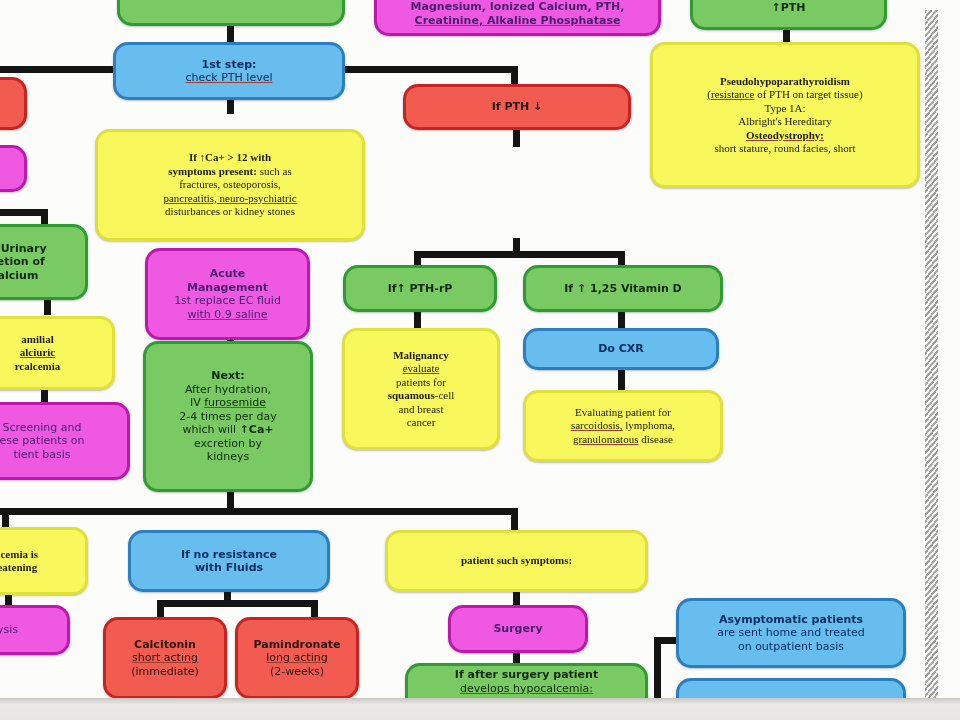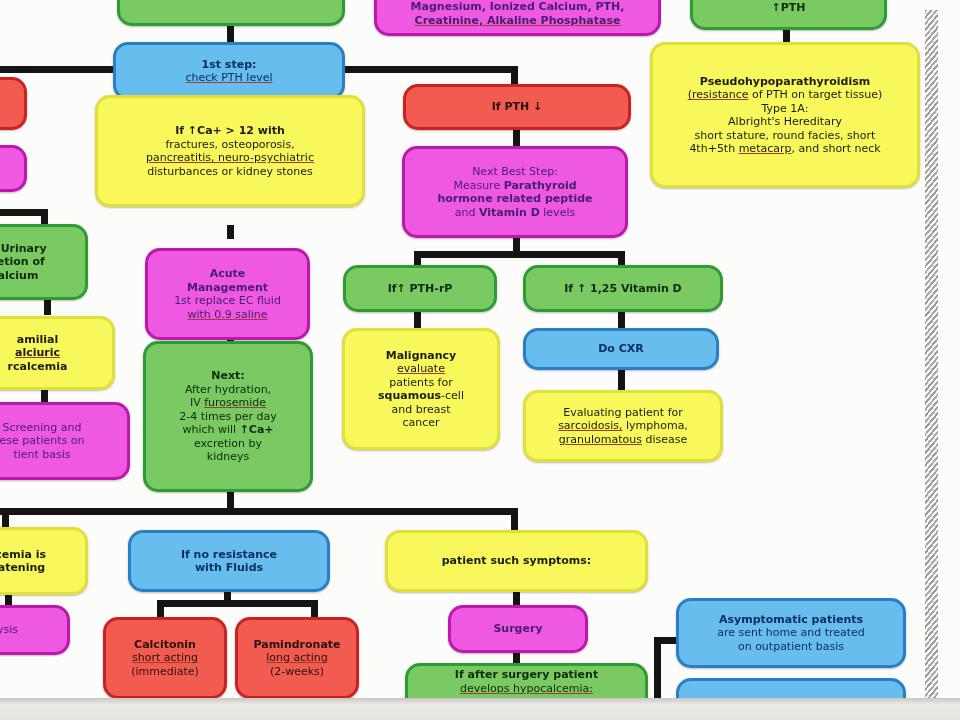--- a/index.html
+++ b/index.html
@@ -5,21 +5,21 @@
   html,body{margin:0;padding:0;background:#ffffff;}
   .stage{position:relative;width:960px;height:720px;overflow:hidden;
          background:#fcfcfa;font-family:"DejaVu Sans",sans-serif;padding-left:12px;}
   .box{position:absolute;box-sizing:border-box;border:3px solid #000;
        border-radius:15px;display:flex;flex-direction:column;justify-content:center;
        align-items:center;text-align:center;font-size:11px;line-height:13.5px;
        color:#15150f;padding:3px 6px;z-index:2;
        box-shadow:0 1px 2px rgba(0,0,0,0.25);}
   .green  {background:#79ca63;border-color:#2f9b35;color:#112a0a;}
   .blue   {background:#66bdee;border-color:#2a7fc2;color:#0c2f63;}
-  .yellow {background:#f8f85c;border-color:#e0e03a;color:#1d1c0e;}
+  .yellow {background:#f8f85c;border-color:#e0e03a;color:#1d1c0e;font-family:Liberation Serif, serif;}
   .magenta{background:#ef59e2;border-color:#bd17ae;color:#471d6e;}
   .red    {background:#f15b50;border-color:#c92222;color:#2a120c;}
   .ln{width:100%;}
   .b{font-weight:bold;}
   .u{text-decoration:underline;text-decoration-color:#a33a2a;}
   .conn{position:absolute;background:#141414;z-index:1;}
   .coil{position:absolute;left:925px;top:10px;width:13px;height:688px;z-index:5;
         background:repeating-linear-gradient(130deg,#9a9a98 0 2px,#f2f2f0 2px 4px,#8c8c8a 4px 6px,#fafaf8 6px 8px);
         opacity:.85;}
   .bottom-strip{position:absolute;left:0;top:698px;width:960px;height:22px;z-index:6;
@@ -80,44 +80,39 @@
   <div class="box blue" style="left:113px;top:42px;width:232px;height:58px">
     <div class="ln b">1st step:</div>
     <div class="ln u">check PTH level</div>
   </div>
 
   <div class="box yellow" style="left:650px;top:42px;width:270px;height:146px">
     <div class="ln b">Pseudohypoparathyroidism</div>
     <div class="ln"><span class="u">(resistance</span><span> of PTH on target tissue)</span></div>
     <div class="ln">Type 1A:</div>
     <div class="ln">Albright's Hereditary</div>
+    <div class="ln b u">Osteodystrophy:</div>
     <div class="ln">short stature, round facies, short</div>
-    <div class="ln"><span>4th+5th </span><span class="u">metacarp</span><span>, and short neck</span></div>
   </div>
 
   <div class="box red" style="left:403px;top:84px;width:228px;height:46px">
     <div class="ln b">If PTH ↓</div>
   </div>
 
   <div class="box red" style="left:-20px;top:77px;width:47px;height:53px"></div>
   <div class="box magenta" style="left:-16px;top:145px;width:43px;height:47px"></div>
 
-  <div class="box yellow" style="left:95px;top:95px;width:270px;height:112px">
+  <div class="box yellow" style="left:95px;top:129px;width:270px;height:112px">
     <div class="ln b">If ↑Ca+ &gt; 12 with</div>
+    <div class="ln"><span class="b">symptoms present:</span><span> such as</span></div>
     <div class="ln">fractures, osteoporosis,</div>
     <div class="ln u">pancreatitis, neuro-psychiatric</div>
     <div class="ln">disturbances or kidney stones</div>
   </div>
 
-  <div class="box magenta" style="left:402px;top:146px;width:226px;height:92px">
-    <div class="ln">Next Best Step:</div>
-    <div class="ln"><span>Measure </span><span class="b">Parathyroid</span></div>
-    <div class="ln b">hormone related peptide</div>
-    <div class="ln"><span>and </span><span class="b">Vitamin D</span><span> levels</span></div>
-  </div>
 
   <div class="box green b" style="left:-52px;top:224px;width:140px;height:76px">
     <div class="ln">e Urinary</div>
     <div class="ln">retion of</div>
     <div class="ln">alcium</div>
   </div>
 
   <div class="box yellow b" style="left:-40px;top:316px;width:155px;height:74px">
     <div class="ln">amilial</div>
     <div class="ln u">alciuric</div>

